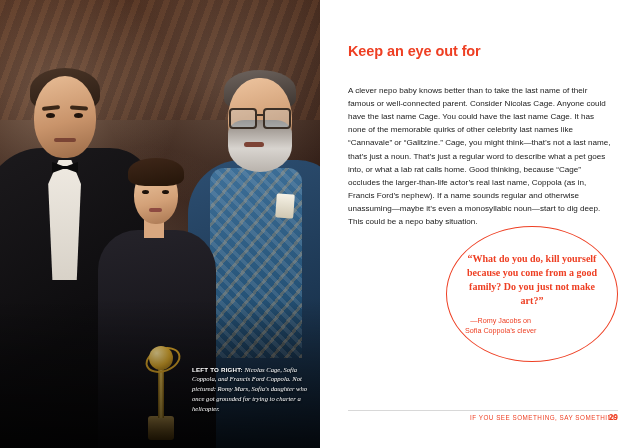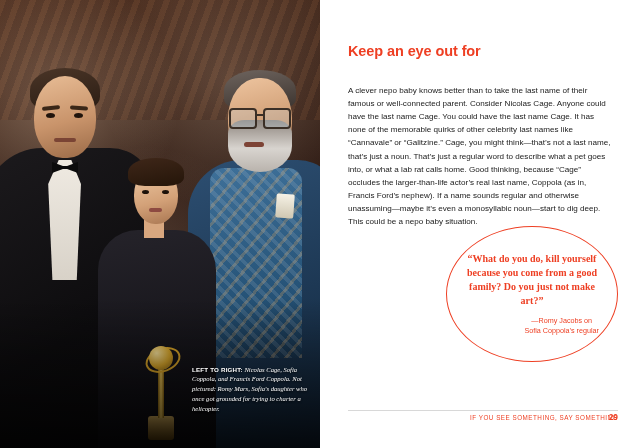--- a/index.html
+++ b/index.html
@@ -398,21 +398,21 @@
   .pullquote {
     position: absolute;
     right: 22px;
     bottom: 74px;
     width: 172px;
     height: 136px;
     border: 1.6px solid #ee3f23;
     border-radius: 50% / 50%;
     display: flex;
     flex-direction: column;
-    align-items: flex-end;
+    align-items: flex-start;
     justify-content: center;
     text-align: center;
     padding: 10px 18px;
     box-sizing: border-box;
   }
   .pullquote .q {
     color: #ee3f23;
     font-family: "Liberation Serif", serif;
     font-weight: bold;
     font-size: 10px;
@@ -526,21 +526,21 @@
     </h1>
 
     <div class="body-col">
       <p>A clever nepo baby knows better than to take the last name of their famous or well-connected parent. Consider Nicolas Cage. Anyone could have the last name Cage. You could have the last name Cage. It has none of the memorable quirks of other celebrity last names like “Cannavale” or “Galitzine.” Cage, you might think—that’s not a last name, that’s just a noun. That’s just a regular word to describe what a pet goes into, or what a lab rat calls home. Good thinking, because “Cage” occludes the larger-than-life actor’s real last name, Coppola (as in, Francis Ford’s nephew). If a name sounds regular and otherwise unassuming—maybe it’s even a monosyllabic noun—start to dig deep. This could be a nepo baby situation.</p>
     </div>
 
     <div class="pullquote">
       <div class="q">“What do you do, kill yourself because you come from a good family? Do you just not make art?”</div>
       <div class="attr">
         <span>—Romy Jacobs on</span>
-        <span class="src">Sofia Coppola’s regular</span>
+        <span class="src">Sofia Coppola’s clever</span>
       </div>
     </div>
 
     <div class="footer">
       <div class="footer-rule"></div>
       <div class="running-head">IF YOU SEE SOMETHING, SAY SOMETHING</div>
       <div class="folio">29</div>
     </div>
 
   </div>

